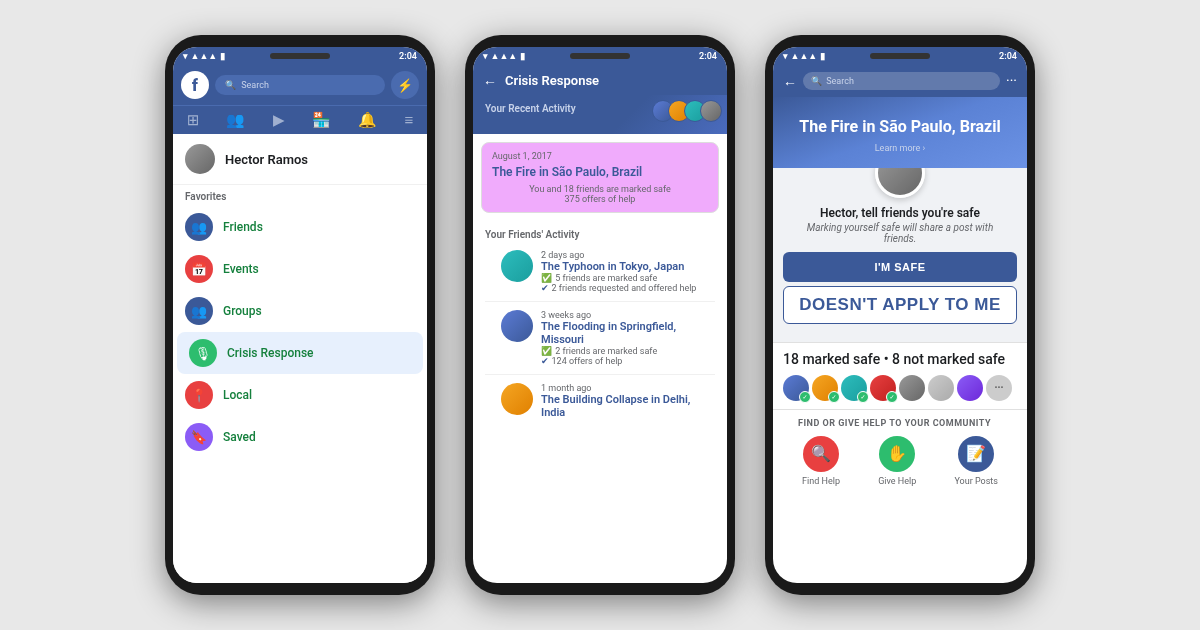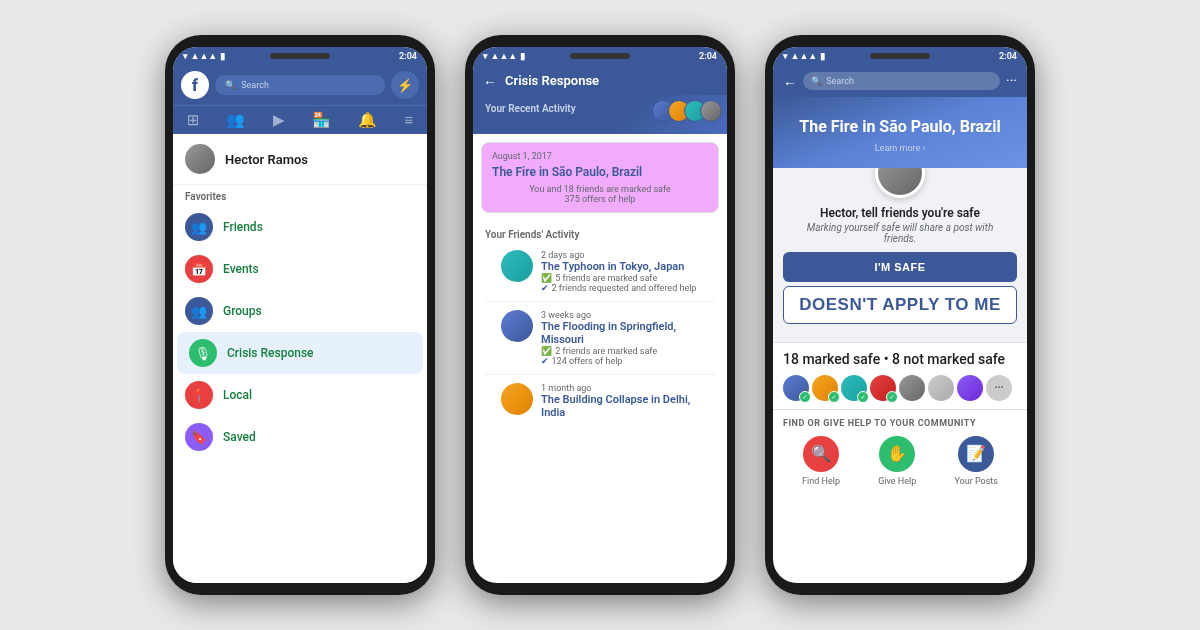--- a/index.html
+++ b/index.html
@@ -316,21 +316,21 @@
       background: #ccc;
       display: flex; align-items: center; justify-content: center;
       font-size: 10px; color: #555; font-weight: 700;
     }
 
     .find-help-section {
       background: #fff;
       padding: 8px 10px;
       border-top: 1px solid #e0e0e0;
     }
-    .find-help-title { font-size: 9px; font-weight: 700; color: #65676b; letter-spacing: 0.5px; margin-bottom: 8px; }
+    .find-help-title { font-size: 9px; font-weight: 700; color: #65676b; letter-spacing: 0.5px; margin-bottom: 8px; margin-left: 15px; }
     .help-icons-row {
       display: flex;
       justify-content: space-around;
     }
     .help-icon-item { display: flex; flex-direction: column; align-items: center; gap: 4px; }
     .help-icon-circle {
       width: 36px; height: 36px;
       border-radius: 50%;
       display: flex; align-items: center; justify-content: center;
       font-size: 16px;

